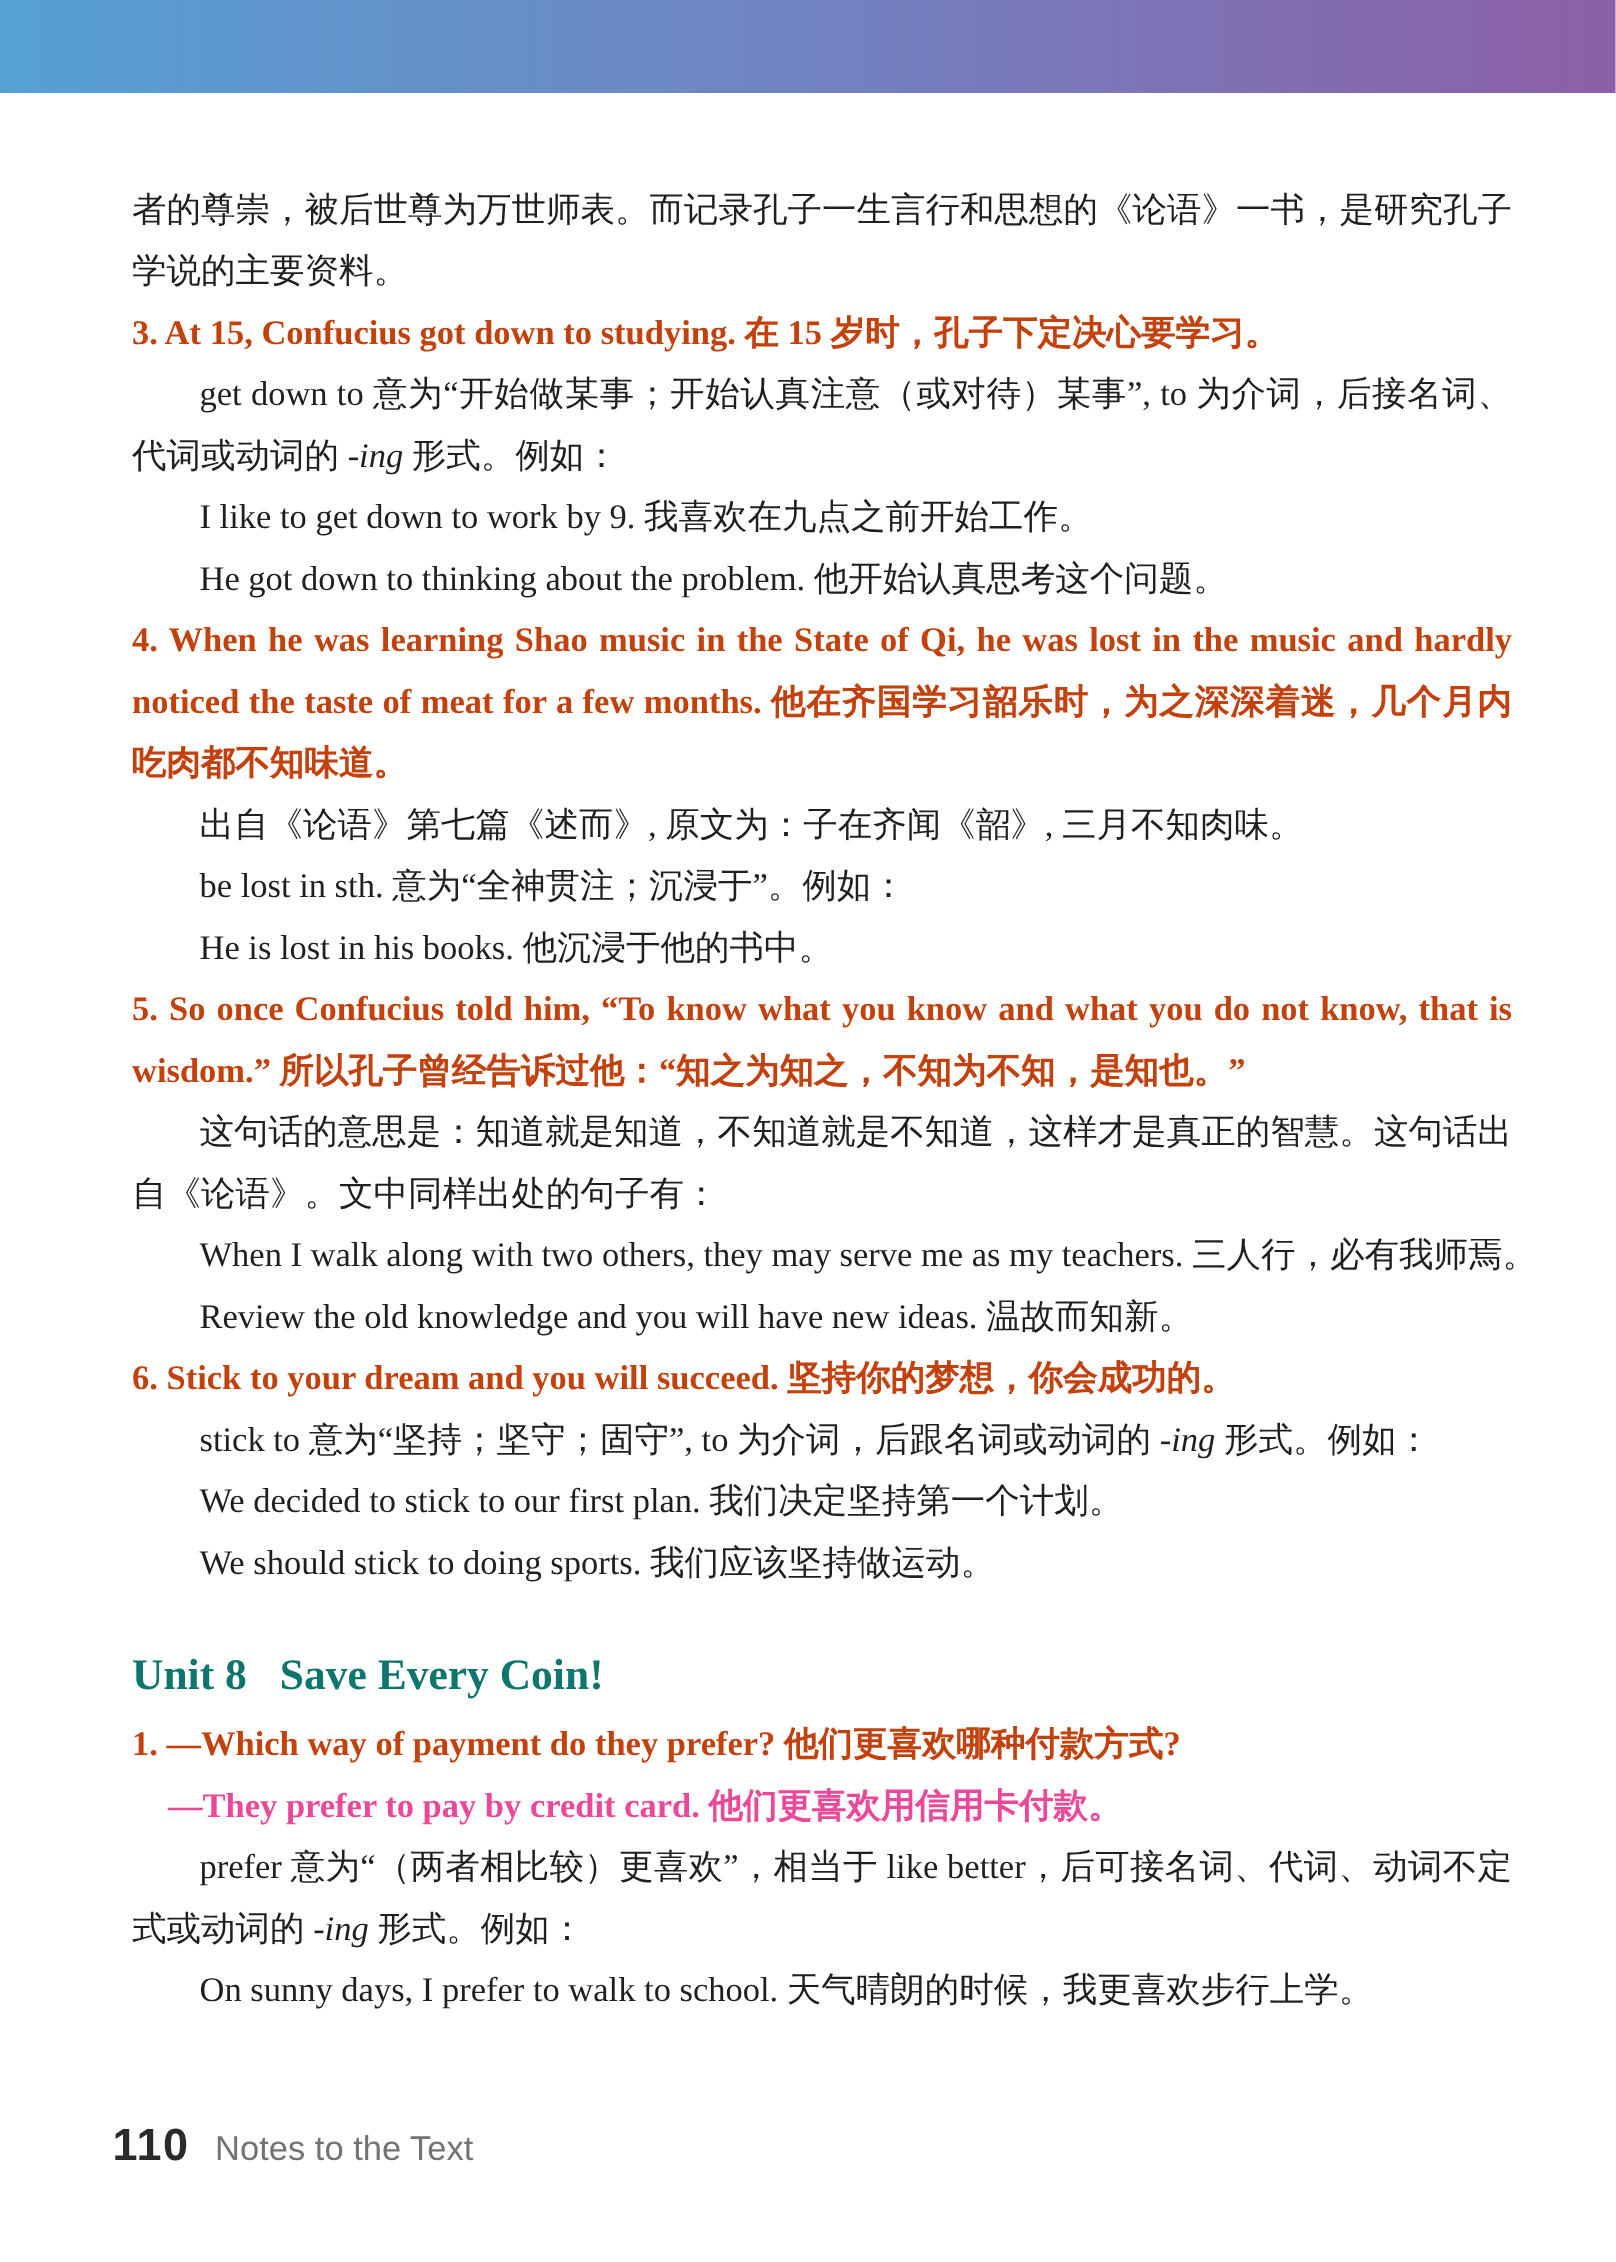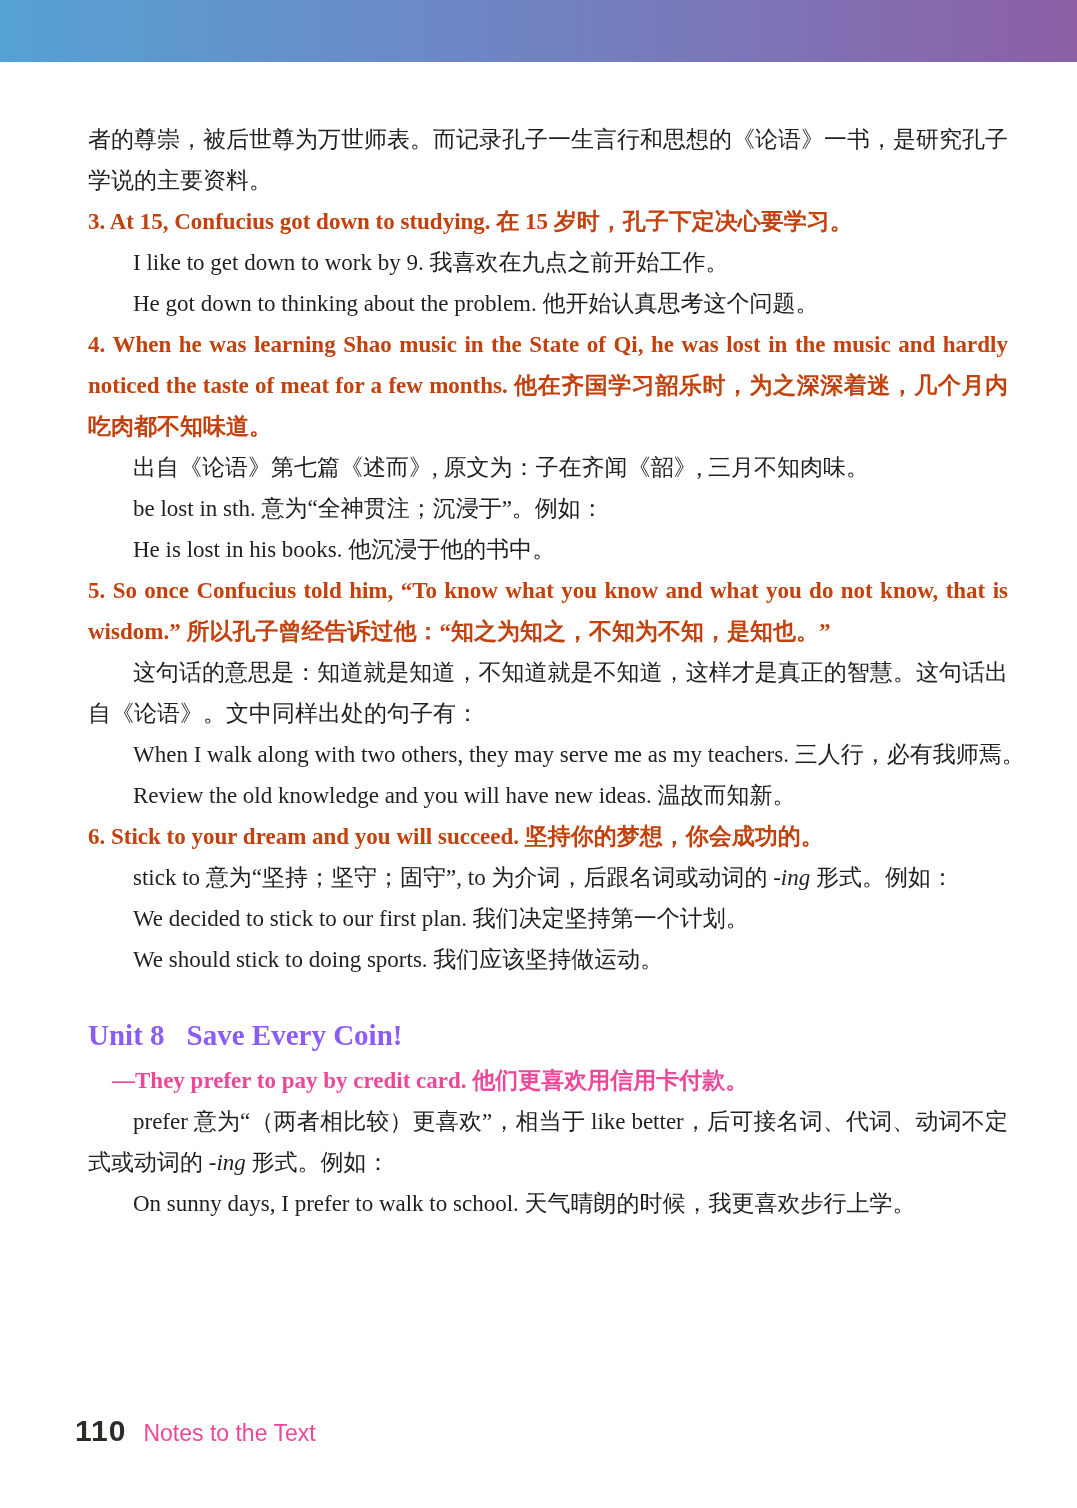--- a/index.html
+++ b/index.html
@@ -36,45 +36,47 @@
     font-weight: bold;
     text-align: left;
   }
   h2.heading .unit-gap { display: inline-block; width: 22px; }
   .footer {
     position: absolute; left: 75px; top: 1414px;
     display: flex; align-items: baseline; gap: 17px;
     font-family: "Liberation Sans", "DejaVu Sans", sans-serif;
   }
   .footer .num { font-size: 30px; font-weight: bold; color: #2e2a28; letter-spacing: 1px; }
-  .footer .label { font-size: 23px; color: #ec4899; }
+  .footer .label { font-size: 23px; color: #737373; }
 </style>
 </head>
 <body>
 
 <div class="page">
   <div class="header-bar" id="header-bar" style="background: linear-gradient(90deg, rgb(85, 161, 212) 0%, rgb(113, 131, 193) 50%, rgb(140, 95, 166) 100%);"></div>
   <div class="content" id="flow">
       <p class="opening"><span>者的尊崇，被后世尊为万世师表。而记录孔子一生言行和思想的《论语》一书，是研究孔子学说的主要资料。</span></p>
       <p class="item"><span style="font-weight: bold;">3. At 15, Confucius got down to studying. 在 15 岁时，孔子下定决心要学习。</span></p>
+      <p class="explain"><span>get down to 意为“开始做某事；开始认真注意（或对待）某事”, to 为介词，后接名词、代词或动词的 </span><span style="font-style: italic;">-ing</span><span> 形式。例如：</span></p>
       <p class="example"><span>I like to get down to work by 9. 我喜欢在九点之前开始工作。</span></p>
       <p class="example"><span>He got down to thinking about the problem. 他开始认真思考这个问题。</span></p>
       <p class="item"><span style="font-weight: bold;">4. When he was learning Shao music in the State of Qi, he was lost in the music and hardly noticed the taste of meat for a few months. 他在齐国学习韶乐时，为之深深着迷，几个月内吃肉都不知味道。</span></p>
       <p class="explain"><span>出自《论语》第七篇《述而》, 原文为：子在齐闻《韶》, 三月不知肉味。</span></p>
       <p class="explain"><span>be lost in sth. 意为“全神贯注；沉浸于”。例如：</span></p>
       <p class="example"><span>He is lost in his books. 他沉浸于他的书中。</span></p>
       <p class="item"><span style="font-weight: bold;">5. So once Confucius told him, “To know what you know and what you do not know, that is wisdom.” 所以孔子曾经告诉过他：“知之为知之，不知为不知，是知也。”</span></p>
       <p class="explain"><span>这句话的意思是：知道就是知道，不知道就是不知道，这样才是真正的智慧。这句话出自《论语》。文中同样出处的句子有：</span></p>
       <p class="example"><span>When I walk along with two others, they may serve me as my teachers. 三人行，必有我师焉。</span></p>
       <p class="example"><span>Review the old knowledge and you will have new ideas. 温故而知新。</span></p>
       <p class="item"><span style="font-weight: bold;">6. Stick to your dream and you will succeed. 坚持你的梦想，你会成功的。</span></p>
       <p class="explain"><span>stick to 意为“坚持；坚守；固守”, to 为介词，后跟名词或动词的 </span><span style="font-style: italic;">-ing</span><span> 形式。例如：</span></p>
       <p class="example"><span>We decided to stick to our first plan. 我们决定坚持第一个计划。</span></p>
       <p class="example"><span>We should stick to doing sports. 我们应该坚持做运动。</span></p>
-      <h2 class="heading" style="color: #8b5cf6;"><span>Unit 8</span><span class="unit-gap"></span><span>Save Every Coin!</span></h2>
+      <h2 class="heading" style="color: #0f766e;"><span>Unit 8</span><span class="unit-gap"></span><span>Save Every Coin!</span></h2>
+      <p class="item"><span style="font-weight: bold;">1. —Which way of payment do they prefer? 他们更喜欢哪种付款方式?</span></p>
       <p class="item-sub"><span style="font-weight: bold;">—They prefer to pay by credit card. 他们更喜欢用信用卡付款。</span></p>
       <p class="explain"><span>prefer 意为“（两者相比较）更喜欢”，相当于 like better，后可接名词、代词、动词不定式或动词的 </span><span style="font-style: italic;">-ing</span><span> 形式。例如：</span></p>
       <p class="example"><span>On sunny days, I prefer to walk to school. 天气晴朗的时候，我更喜欢步行上学。</span></p>
     </div>
   <div class="footer">
     <span class="num">110</span>
     <span class="label">Notes to the Text</span>
   </div>
 </div>
 

